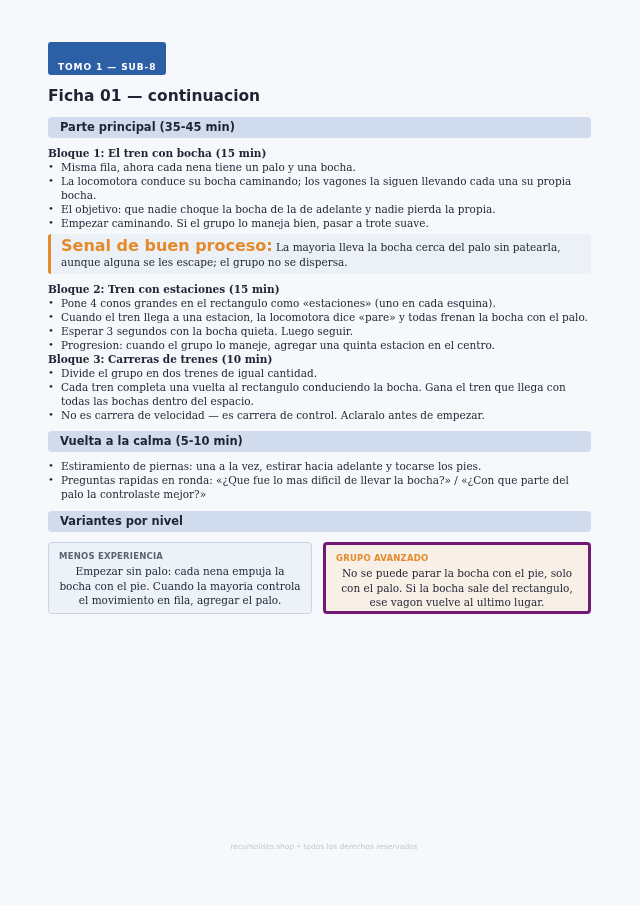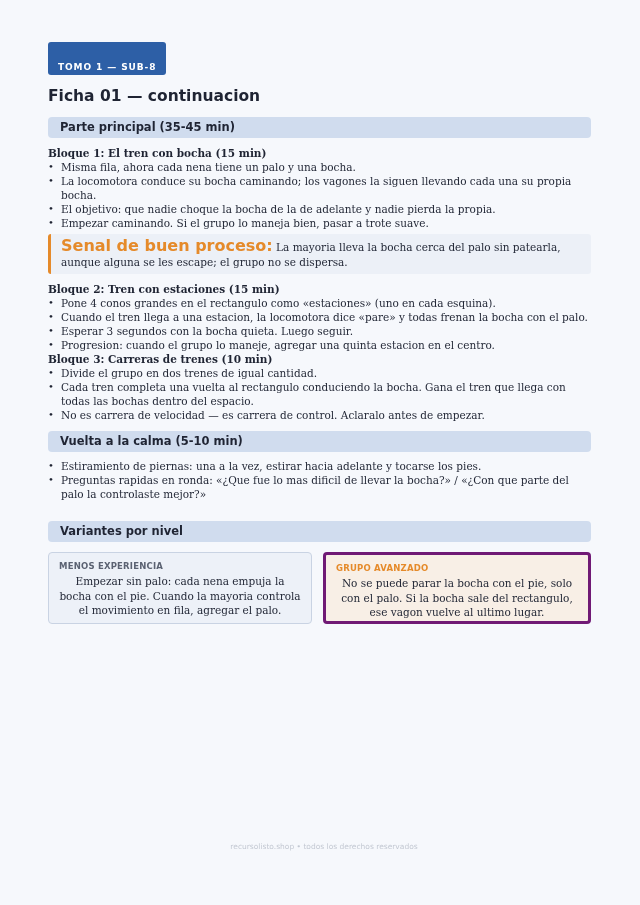--- a/index.html
+++ b/index.html
@@ -178,21 +178,21 @@
   </div>
 
   
   <div class="section-bar" style="margin-top:9px;">Vuelta a la calma (5-10 min)</div>
   <ul class="bullets" style="margin-top:7px;">
     <li>Estiramiento de piernas: una a la vez, estirar hacia adelante y tocarse los pies.</li>
     <li>Preguntas rapidas en ronda: «¿Que fue lo mas dificil de llevar la bocha?» / «¿Con que parte del palo la controlaste mejor?»</li>
   </ul>
 
   
-  <div class="section-bar" style="margin-top:20px;">Variantes por nivel</div>
+  <div class="section-bar" style="margin-top:10px;">Variantes por nivel</div>
   <div class="variants" style="margin-top:10px;">
     <div class="variant-card blue">
       <div class="variant-label">MENOS EXPERIENCIA</div>
       <div class="variant-text">Empezar sin palo: cada nena empuja la bocha con el pie. Cuando la mayoria controla el movimiento en fila, agregar el palo.</div>
     </div>
     <div class="variant-card orange">
       <div class="variant-label">GRUPO AVANZADO</div>
       <div class="variant-text">No se puede parar la bocha con el pie, solo con el palo. Si la bocha sale del rectangulo, ese vagon vuelve al ultimo lugar.</div>
     </div>
   </div>

